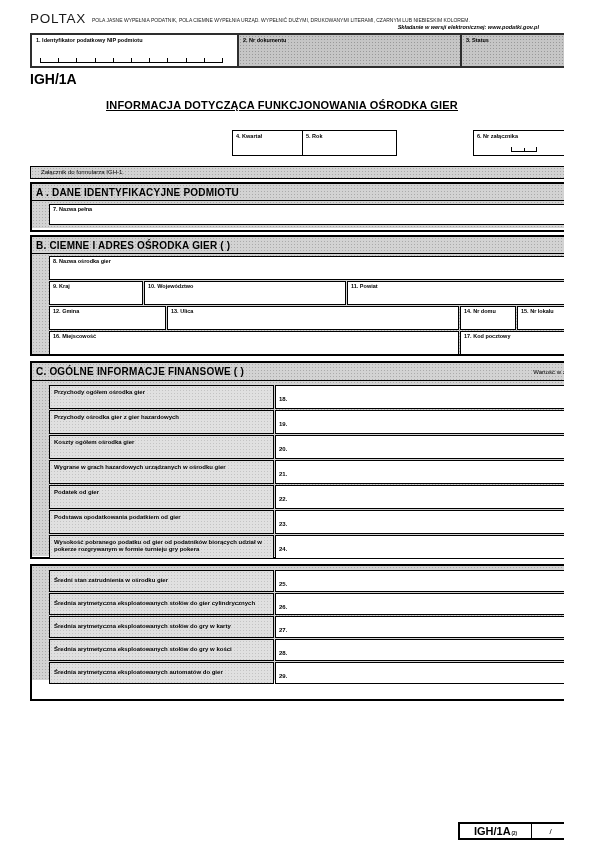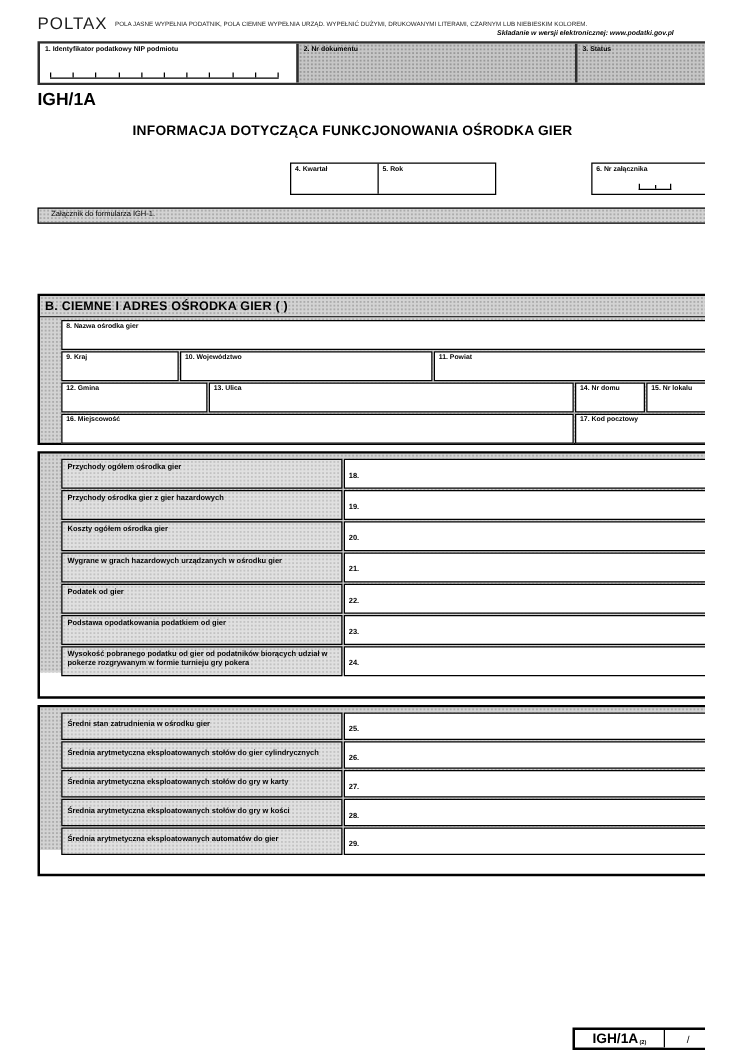--- a/index.html
+++ b/index.html
@@ -39,21 +39,21 @@
   .topcell .flabel { font-size:5.5px; font-weight:bold; }
   .topcell + .topcell { border-left:2px solid #2e2e2e; }
   .cell-nip { width:205px; background:#fff; }
   .cell-doc { width:223px; }
   .cell-status { flex:1; }
   .comb { position:absolute; left:8px; right:14px; bottom:3px; height:5px; border-bottom:1px solid #000; display:flex; }
   .comb span { flex:1; border-left:1px solid #000; height:4px; align-self:flex-end; }
   .comb span:last-child { border-right:1px solid #000; }
 
   .form-symbol { left:30px; top:71px; font-size:14px; font-weight:bold; }
-  .form-title { left:0; right:0; top:99px; text-align:center; font-size:11px; font-weight:bold; letter-spacing:.2px; }
+  .form-title { left:0; right:0; top:99px; text-align:center; font-size:11px; font-weight:bold; letter-spacing:.2px;text-decoration:underline; }
 
   .period { left:232px; top:130px; width:165px; height:26px; border:1.5px solid #000; display:flex; }
   .period .pcell { padding:1.5px 3px; font-size:5.5px; font-weight:bold; }
   .pcell-q { width:70px; border-right:1px solid #000; }
   .pcell-y { flex:1; }
   .attach-box { left:473px; top:130px; width:102px; height:26px; border:1.5px solid #000; padding:1.5px 3px; }
   .attach-box .flabel { font-size:5.5px; font-weight:bold; }
   .minicomb { position:absolute; left:50%; transform:translateX(-50%); bottom:3px; width:26px; height:5px;
               border-left:1px solid #000; border-right:1px solid #000; border-bottom:1px solid #000; }
   .minicomb i { position:absolute; left:50%; bottom:0; width:1px; height:3px; background:#000; }
@@ -153,20 +153,30 @@
   </div>
   <div class="abs attach-box">
     <div class="flabel">6. Nr załącznika</div>
     <div class="minicomb">
         <i></i>
       </div>
   </div>
 
   <div class="abs attach-note dots">Załącznik do formularza IGH-1.</div>
 
+  <div class="abs section sec-a">
+    <div class="sec-head dots">
+      <span class="sec-title">A . DANE IDENTYFIKACYJNE PODMIOTU</span>
+    </div>
+    <div class="sec-body dots">
+      <div class="field a-name">
+        <div class="flabel">7. Nazwa pełna</div>
+      </div>
+    </div>
+  </div>
 
   <div class="abs section sec-b">
     <div class="sec-head dots">
       <span class="sec-title">B. CIEMNE I ADRES OŚRODKA GIER ( )</span>
     </div>
     <div class="sec-body dots">
       <div class="bgrid">
         <div class="field sp-all">
           <div class="flabel">8. Nazwa ośrodka gier</div>
         </div>
@@ -195,20 +205,24 @@
           <div class="flabel">16. Miejscowość</div>
         </div>
         <div class="field sp-56">
           <div class="flabel">17. Kod pocztowy</div>
         </div>
       </div>
     </div>
   </div>
 
   <div class="abs section sec-c">
+    <div class="sec-head dots">
+      <span class="sec-title">C. OGÓLNE INFORMACJE FINANSOWE ( )</span>
+      <span class="sec-unit">Wartość w zł</span>
+    </div>
     <div class="sec-body dots">
       <div class="rows">
         <div class="vrow">
           <div class="lab dots-label">Przychody ogółem ośrodka gier</div>
           <div class="val"><span class="no">18.</span></div>
         </div>
         <div class="vrow">
           <div class="lab dots-label">Przychody ośrodka gier z gier hazardowych</div>
           <div class="val"><span class="no">19.</span></div>
         </div>

